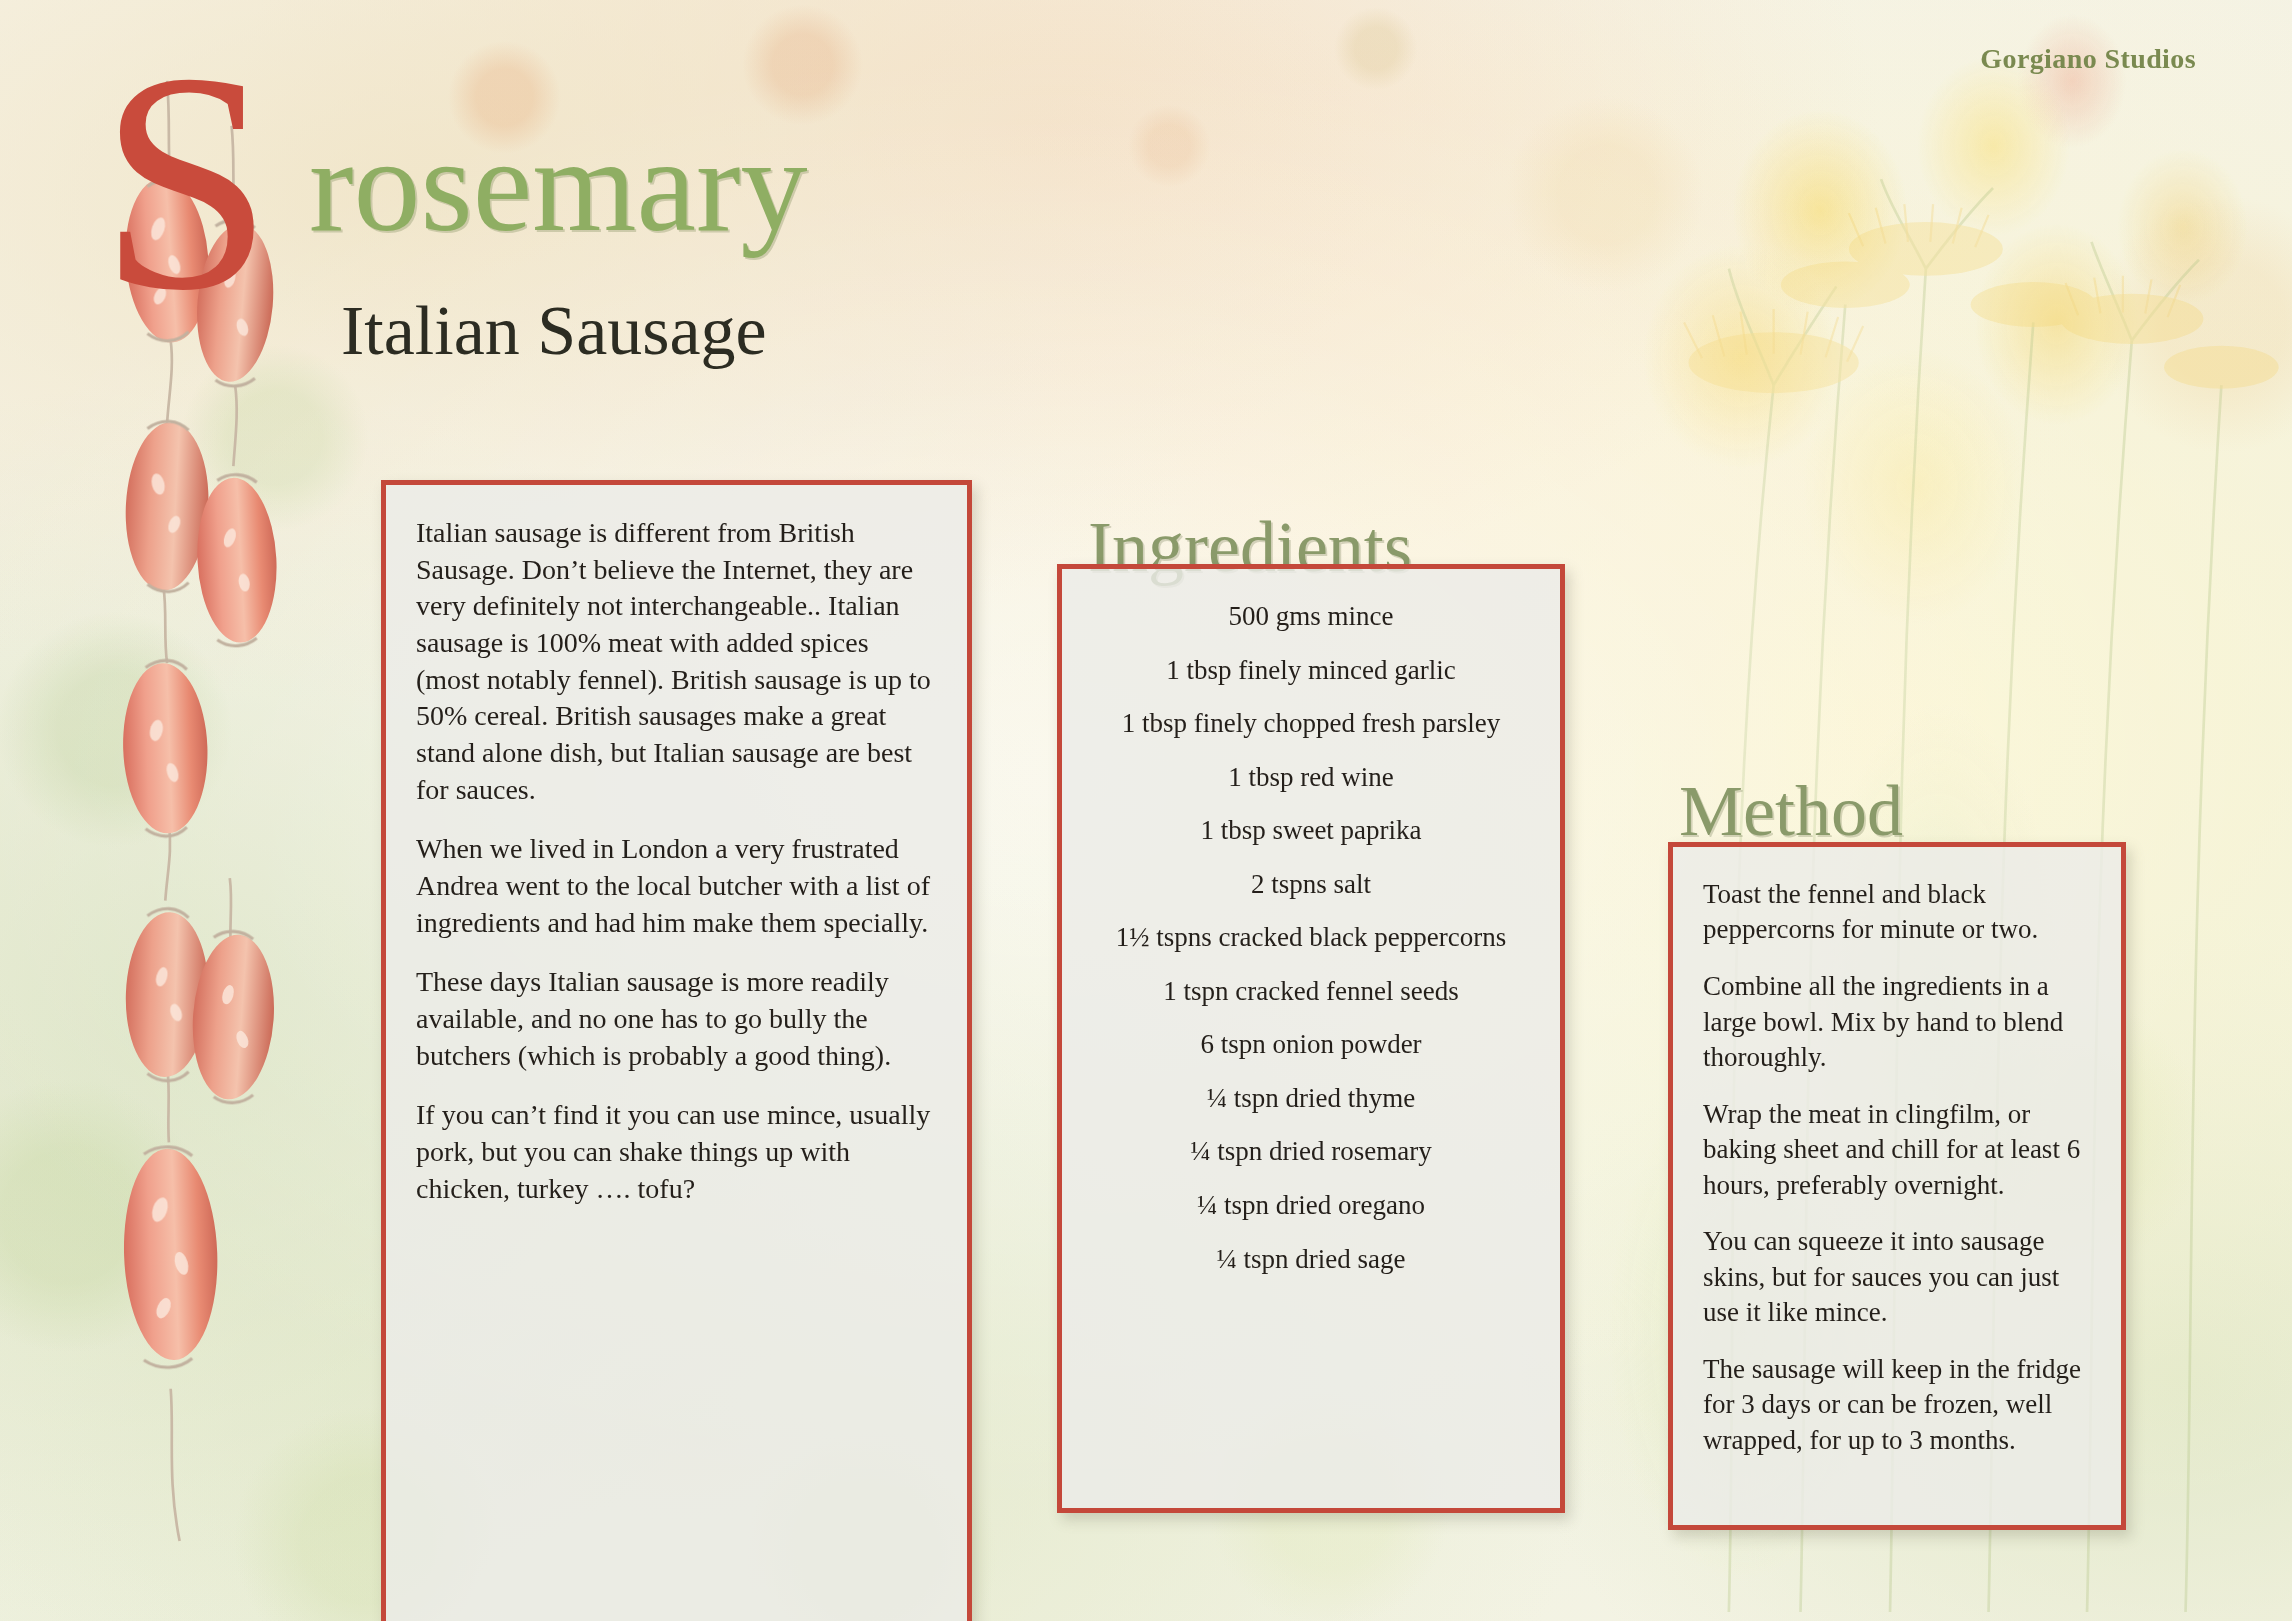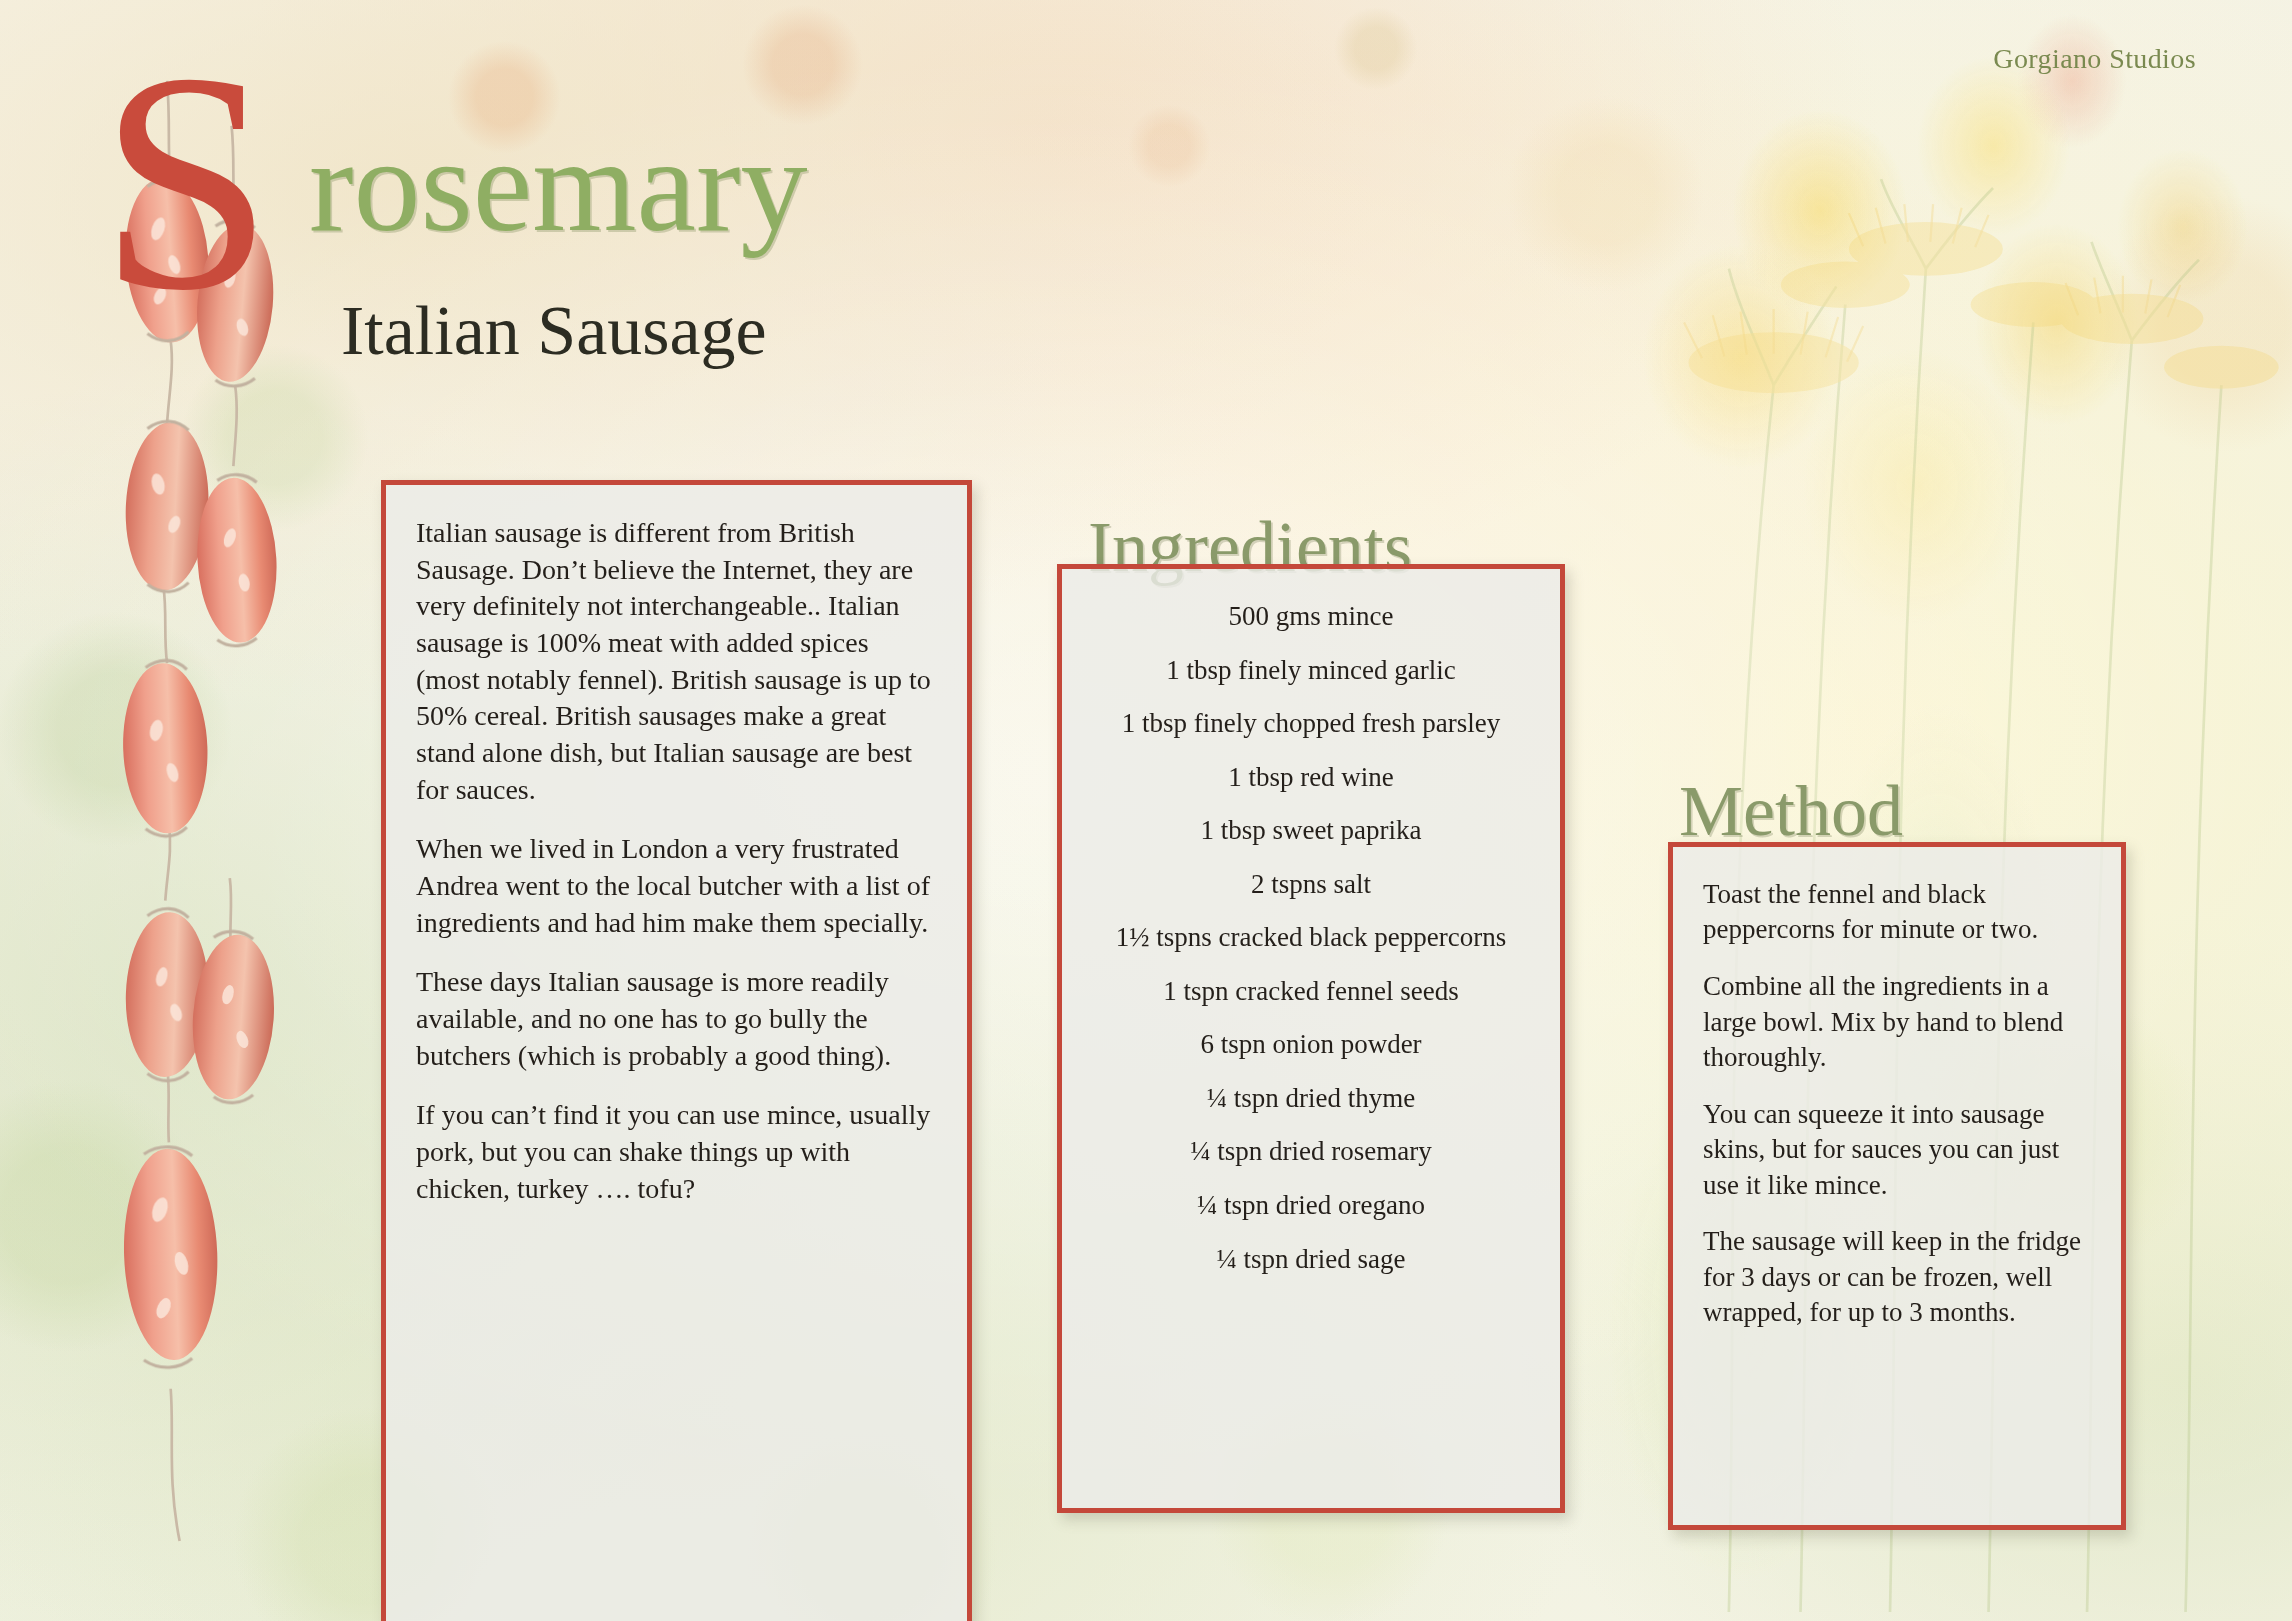--- a/index.html
+++ b/index.html
@@ -81,20 +81,21 @@
 
   
   .studio-credit {
     position: absolute;
     right: 97px;
     top: 43px;
     font-family: "Liberation Serif", serif;
     font-size: 28px;
     color: #7a8a50;
     letter-spacing: 0.4px;
+    font-weight: bold;
   }
 
   .title-block {
     position: absolute;
     left: 99px;
     top: 36px;
     width: 949px;
     height: 376px;
   }
   .drop-cap {
@@ -357,19 +358,20 @@
       <p class="ingredient-item">¼ tspn dried oregano</p>
       <p class="ingredient-item">¼ tspn dried sage</p>
     </div>
   </div>
 
   <div class="section-heading" id="method-heading">Method</div>
   <div class="panel" id="method-panel">
     <div class="panel-inner">
       <p class="para">Toast the fennel and black peppercorns for minute or two.</p>
       <p class="para">Combine all the ingredients in a large bowl.  Mix by hand to blend thoroughly.</p>
+      <p class="para">Wrap the meat in clingfilm, or baking sheet and chill for at least 6 hours, preferably overnight.</p>
       <p class="para">You can squeeze it into sausage skins, but for sauces you can just use it like mince.</p>
       <p class="para">The sausage will keep in the fridge for 3 days or can be frozen, well wrapped, for up to 3 months.</p>
     </div>
   </div>
 
 </div>
 
 
 </body></html>

